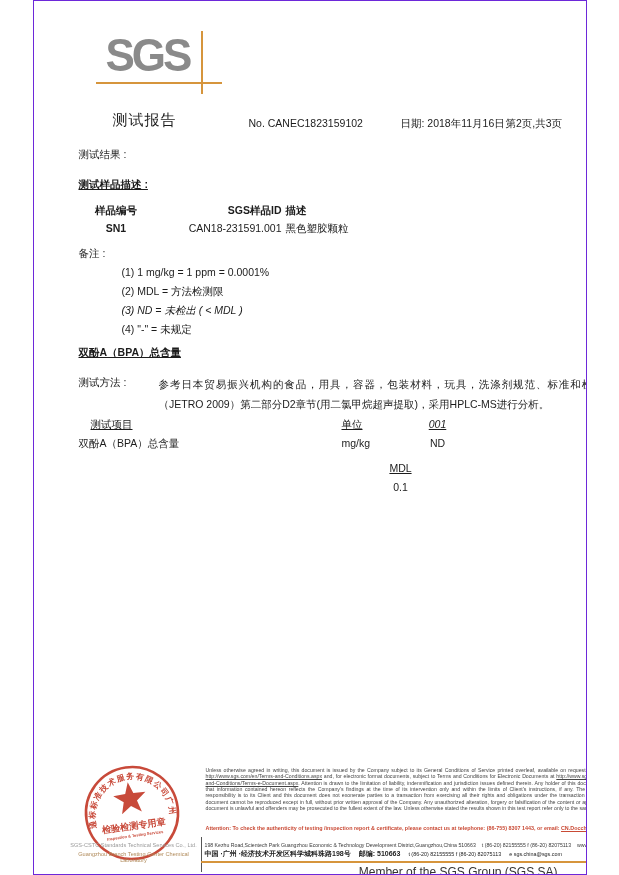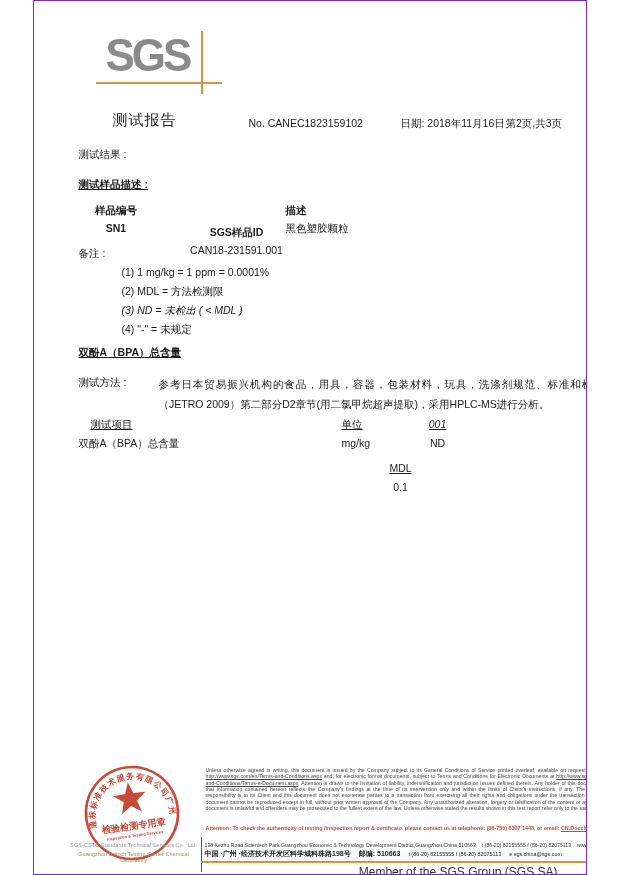--- a/index.html
+++ b/index.html
@@ -22,21 +22,21 @@
   .report-no { left:215px; top:116px; font-size:10.5px; }
   .report-date { left:367px; top:116px; font-size:10.5px; }
   .page-info { left:472px; top:116px; font-size:10.5px; }
 
   
   .body-text { font-size:10.5px; }
   .u-head { font-weight:bold; text-decoration:underline; }
   .results-label { left:45px; top:147px; }
   .sample-head { left:45px; top:177px; }
   .col-sn   { left:50px;  width:65px;  text-align:center;font-weight:bold; }
-  .col-id   { left:144px; width:118px; text-align:center;margin-top:22px; }
+  .col-id   { left:130px; width:118px; text-align:right; }
   .col-desc { left:252px; text-align:left; }
   .row-h { top:203px; font-weight:bold; }
   .row-v { top:221px; }
   .notes-label { left:45px; top:246px; }
   .note-item { left:88px; }
   .n0 { top:265px; } .n1 { top:284px; } .n2 { top:303px;font-style:italic; } .n3 { top:322px; }
   .bpa-head { left:45px; top:345px; }
   .method-label { left:45px; top:375px; }
   .method-text { left:125px; top:373px; width:468px; line-height:20px; text-align:justify; }
 

